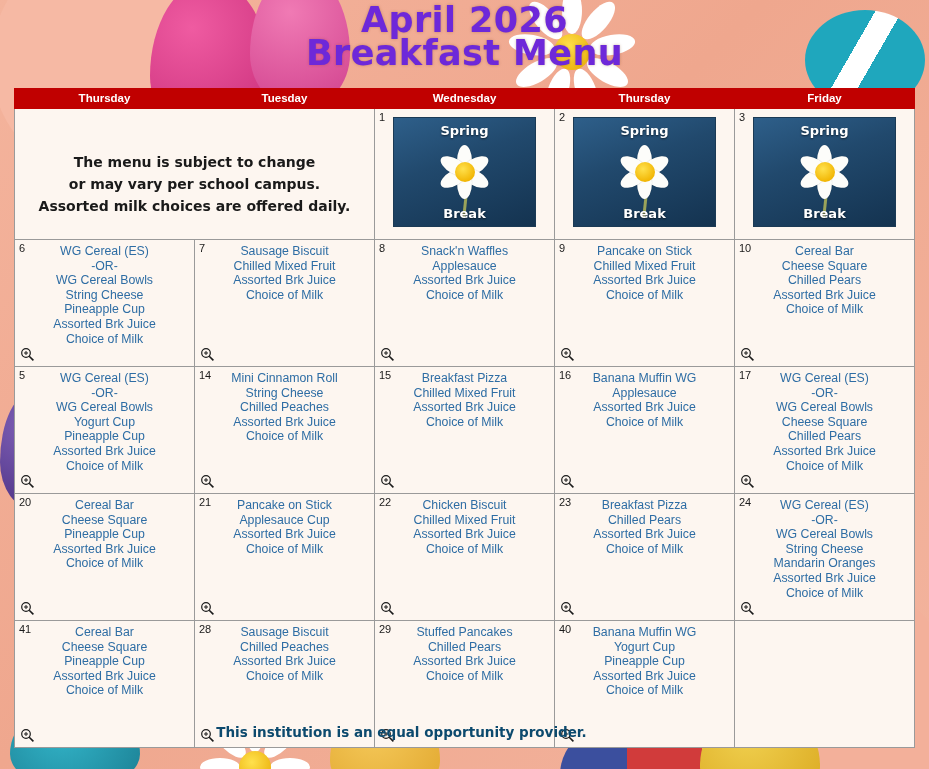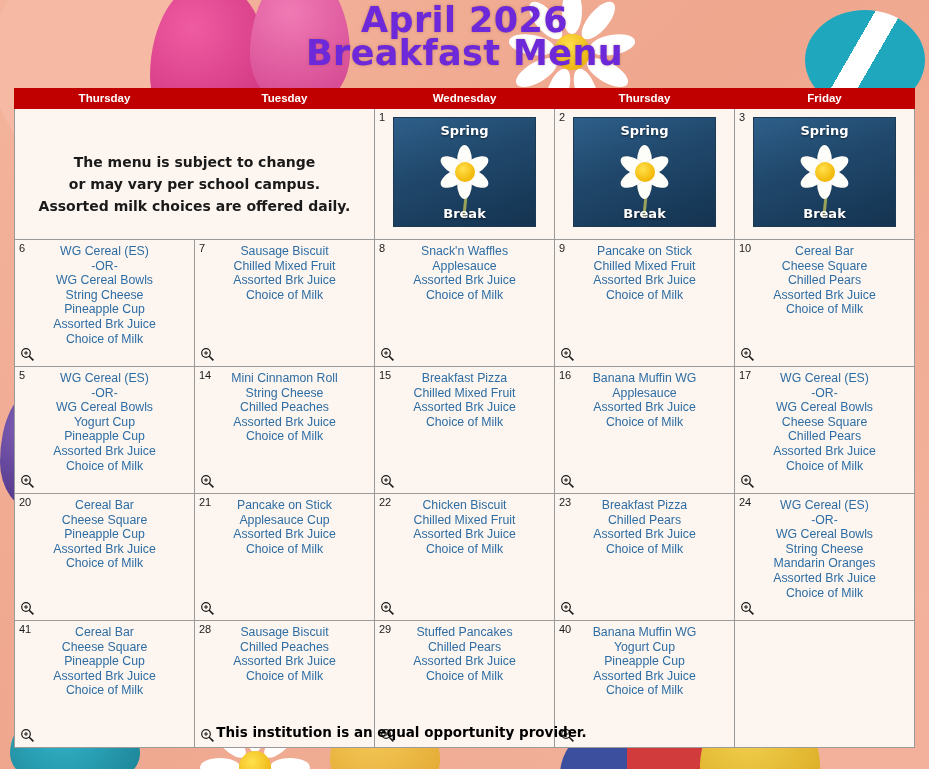--- a/index.html
+++ b/index.html
@@ -188,21 +188,21 @@
   
   #footer {
     position: absolute;
     top: 724px;
     left: 0;
     width: 803px;
     text-align: center;
     font-family: "DejaVu Sans", sans-serif;
     font-weight: bold;
     font-size: 13.5px;
-    color: #000000;
+    color: #0c4a6e;
     z-index: 7;
   }
 </style>
 </head>
 <body>
 
 <div id="bg">
   <div class="egg" style="left:150px;top:-20px;width:120px;height:160px;background:radial-gradient(circle at 35% 30%, #ef5ba1, #c62a77);"></div>
   <div class="egg" style="left:250px;top:-30px;width:100px;height:140px;background:radial-gradient(circle at 40% 30%, #f07ab4, #cf3f8c);"></div>
   <div class="egg" style="left:805px;top:10px;width:120px;height:100px;background:linear-gradient(120deg,#1fa7bd 0 40%, #ffffff 40% 55%, #1fa7bd 55% 100%);border-radius:50%;"></div>

